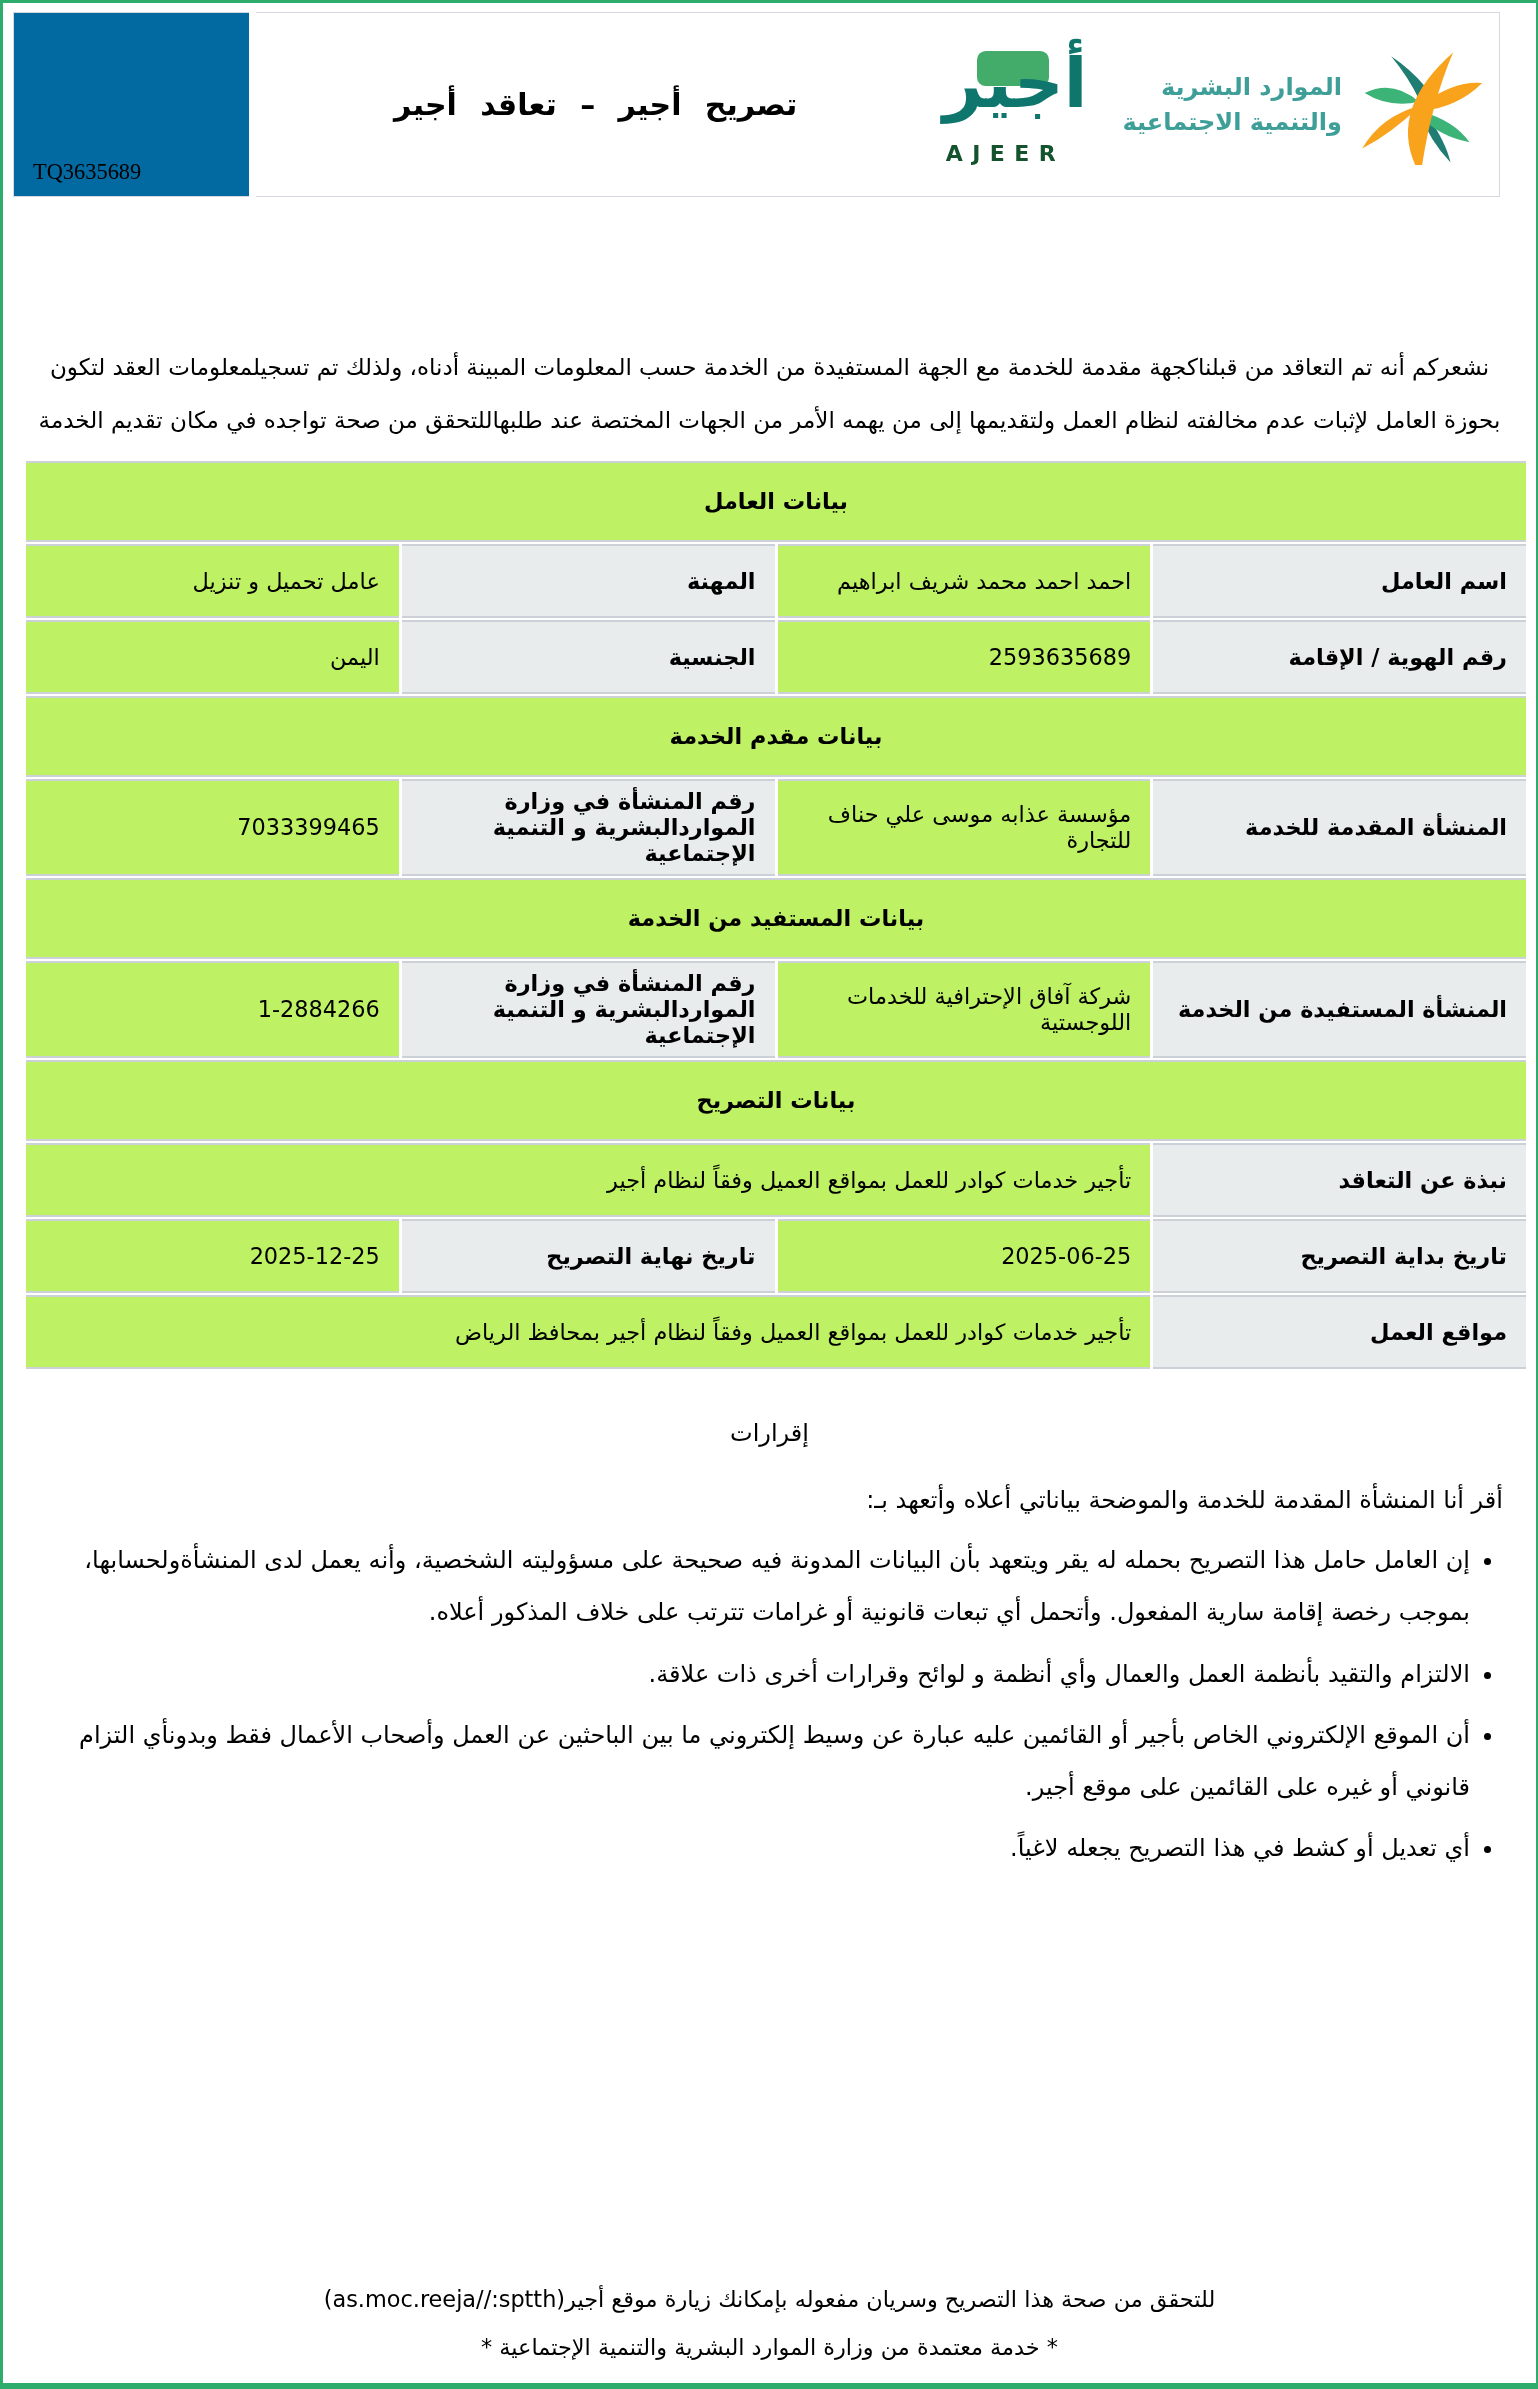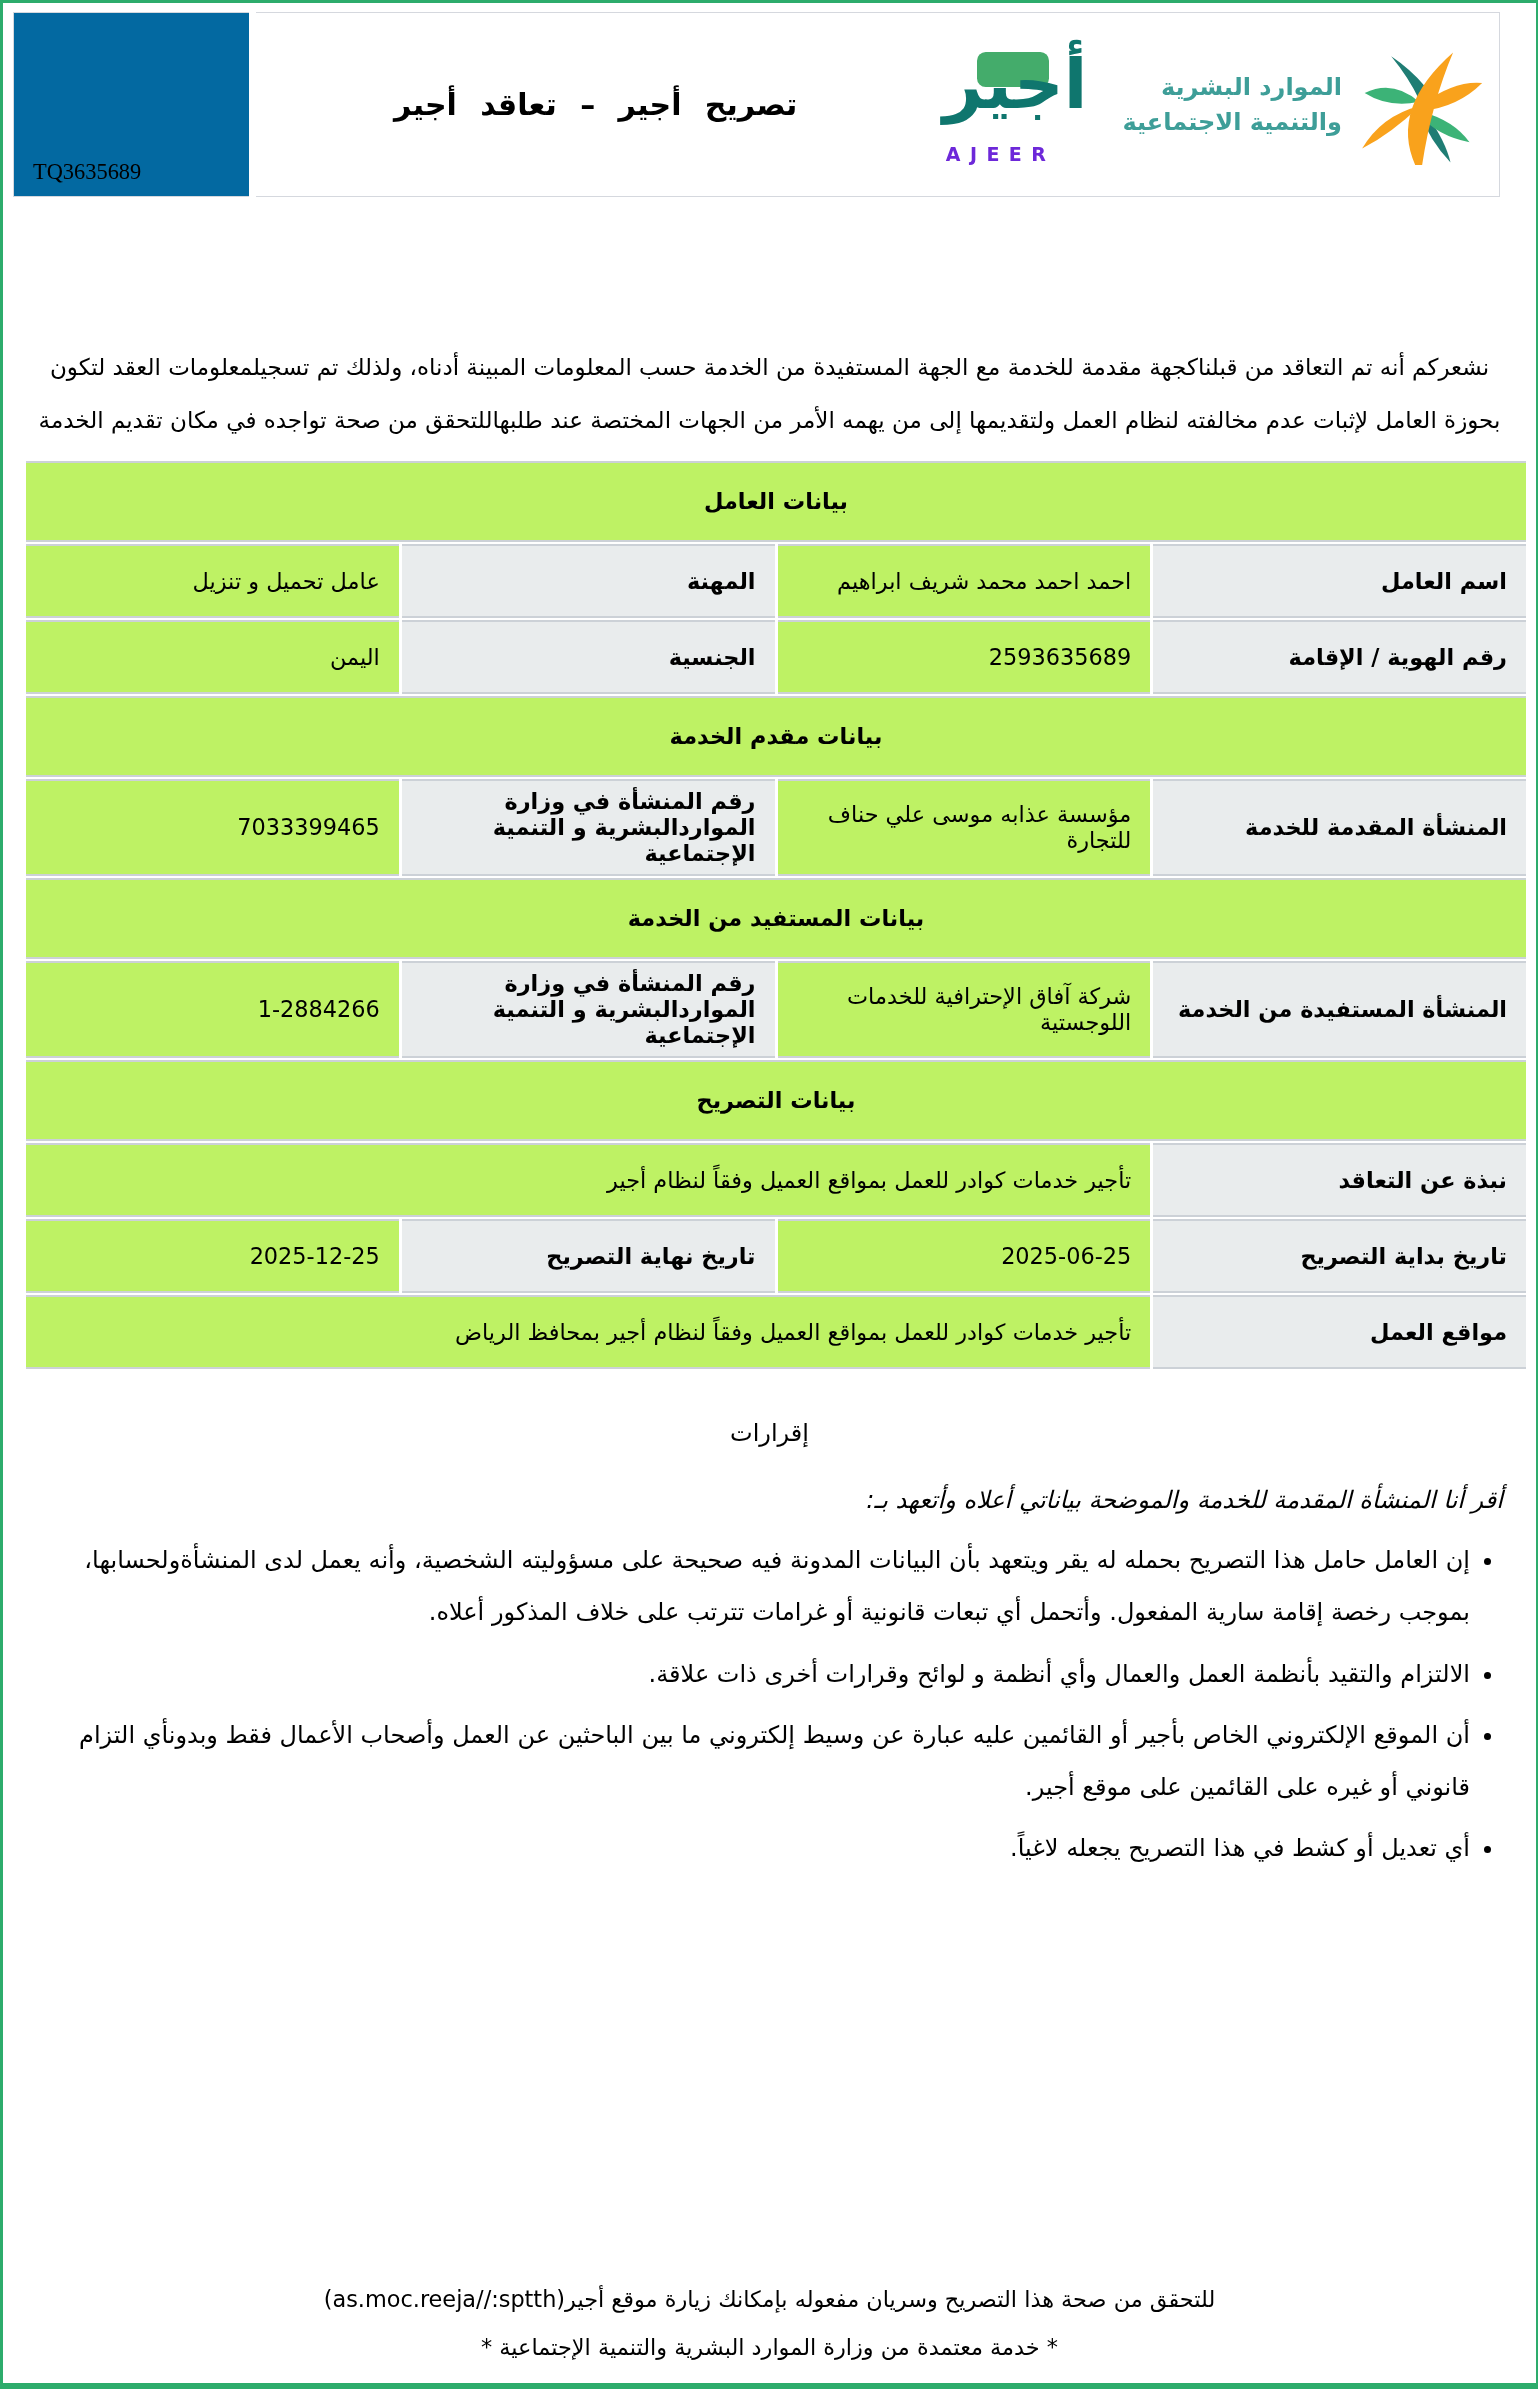--- a/index.html
+++ b/index.html
@@ -28,21 +28,21 @@
     flex:1;border:1.4px solid #d5d8de;border-left:none;
     display:flex;align-items:center;background:#fff;padding-right:14px;box-sizing:border-box;
   }
   .title-area{flex:1;text-align:center;direction:rtl;}
   .page-title{font-size:30px;font-weight:bold;word-spacing:13px;}
   
   .ajeer-logo{flex:0 0 auto;margin-left:7.2px;text-align:left;}
   .ajeer-ar{position:relative;display:inline-block;font-size:69px;line-height:1.15;font-weight:bold;color:#0f766e;}
   .ajeer-chip{position:absolute;top:7.2px;right:38px;width:72px;height:35px;background:#44ac6b;border-radius:8.7px;}
   .ajeer-ar-text{position:relative;}
-  .ajeer-en{color:#6d28d9;font-size:19px;font-weight:bold;letter-spacing:9.4px;margin-top:18px;padding-left:2.9px;}
+  .ajeer-en{color:#14532d;font-size:22px;font-weight:bold;letter-spacing:9.4px;margin-top:18px;padding-left:2.9px;}
   
   .ministry-logo{flex:0 0 auto;display:flex;align-items:center;gap:16px;margin-left:35px;}
   .ministry-name{direction:rtl;text-align:right;color:#3e9e98;font-weight:bold;font-size:24px;line-height:1.45;}
   
   .intro{
     margin:144px 24.6px 11.6px 24.6px;direction:rtl;text-align:center;
     font-size:23px;line-height:2.3;
   }
   
   table.info{
@@ -54,21 +54,21 @@
     vertical-align:middle;font-size:22.4px;padding:7.2px 19px;box-sizing:border-box;
     overflow:hidden;
   }
   td.sec{background:#bef264;text-align:center;font-weight:bold;height:81px;}
   td.lbl{background:#e9eced;font-weight:bold;text-align:right;}
   td.val{background:#bef264;text-align:right;padding-left:32.5px;}
   tr.r-norm td{height:74px;}
   tr.r-tall td{height:97px;}
   
   .decl-title{margin-top:48px;text-align:center;direction:rtl;font-size:24px;}
-  .decl-intro{margin:39px 33px 0 33px;direction:rtl;text-align:right;font-size:24px;font-style:italic;}
+  .decl-intro{margin:39px 33px 0 33px;direction:rtl;text-align:right;font-size:24px;}
   ul.decl-list{
     direction:rtl;margin:21.7px 33px 0 51px;padding:0 33px 0 0;
     font-size:24px;line-height:2.15;list-style:disc;
   }
   ul.decl-list li{margin-bottom:10px;text-align:right;}
   
   .footer{position:absolute;left:0;right:0;bottom:11.6px;text-align:center;direction:rtl;font-size:22.4px;line-height:2.15;}
 </style>
 </head>
 <body>

